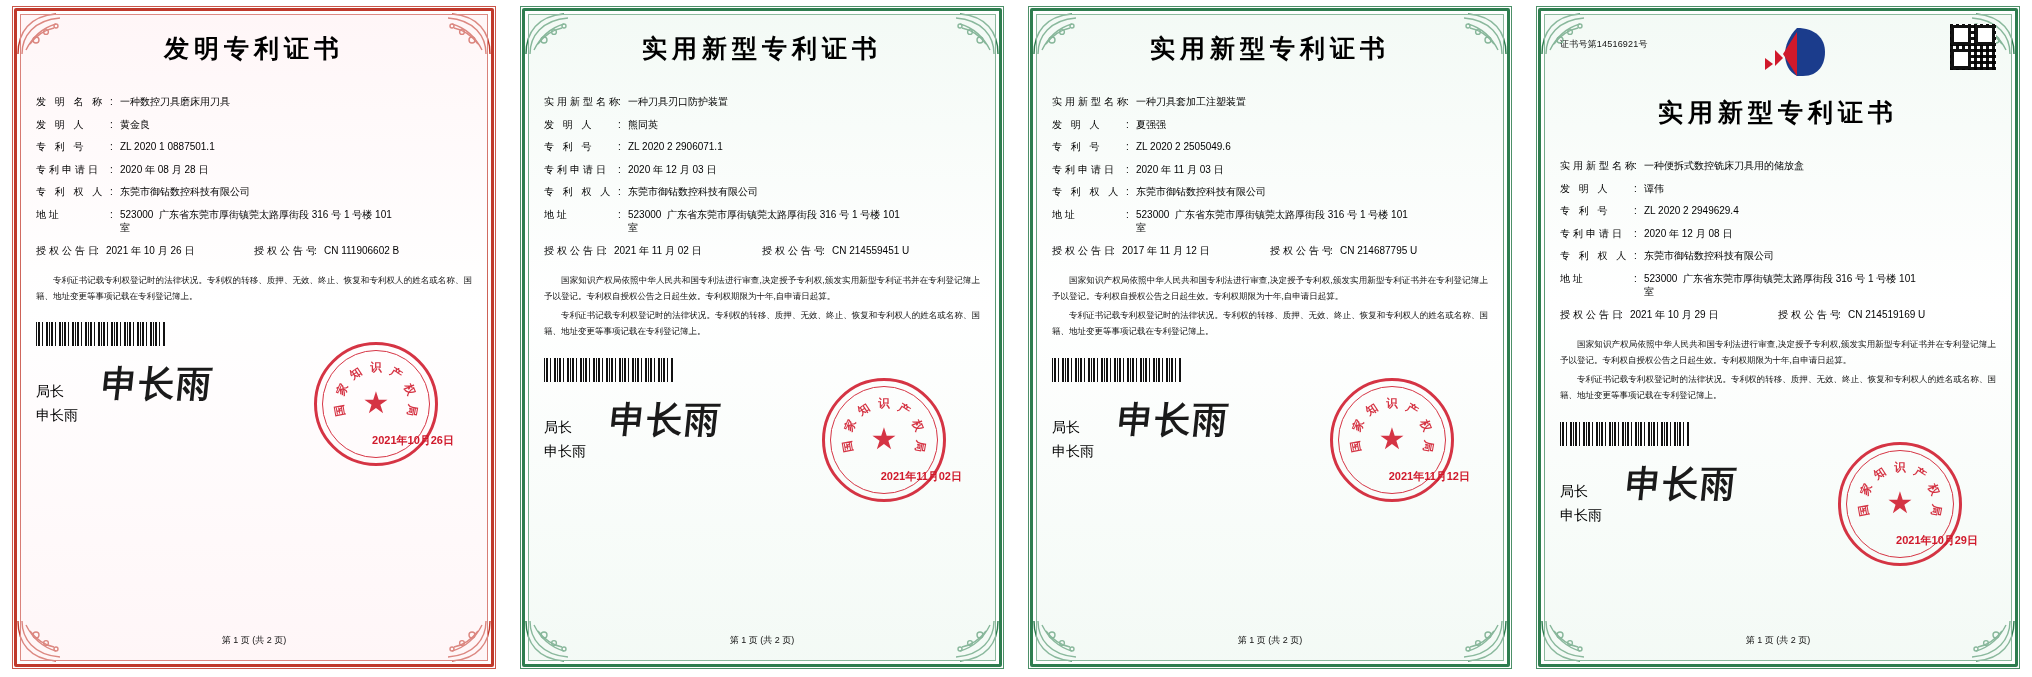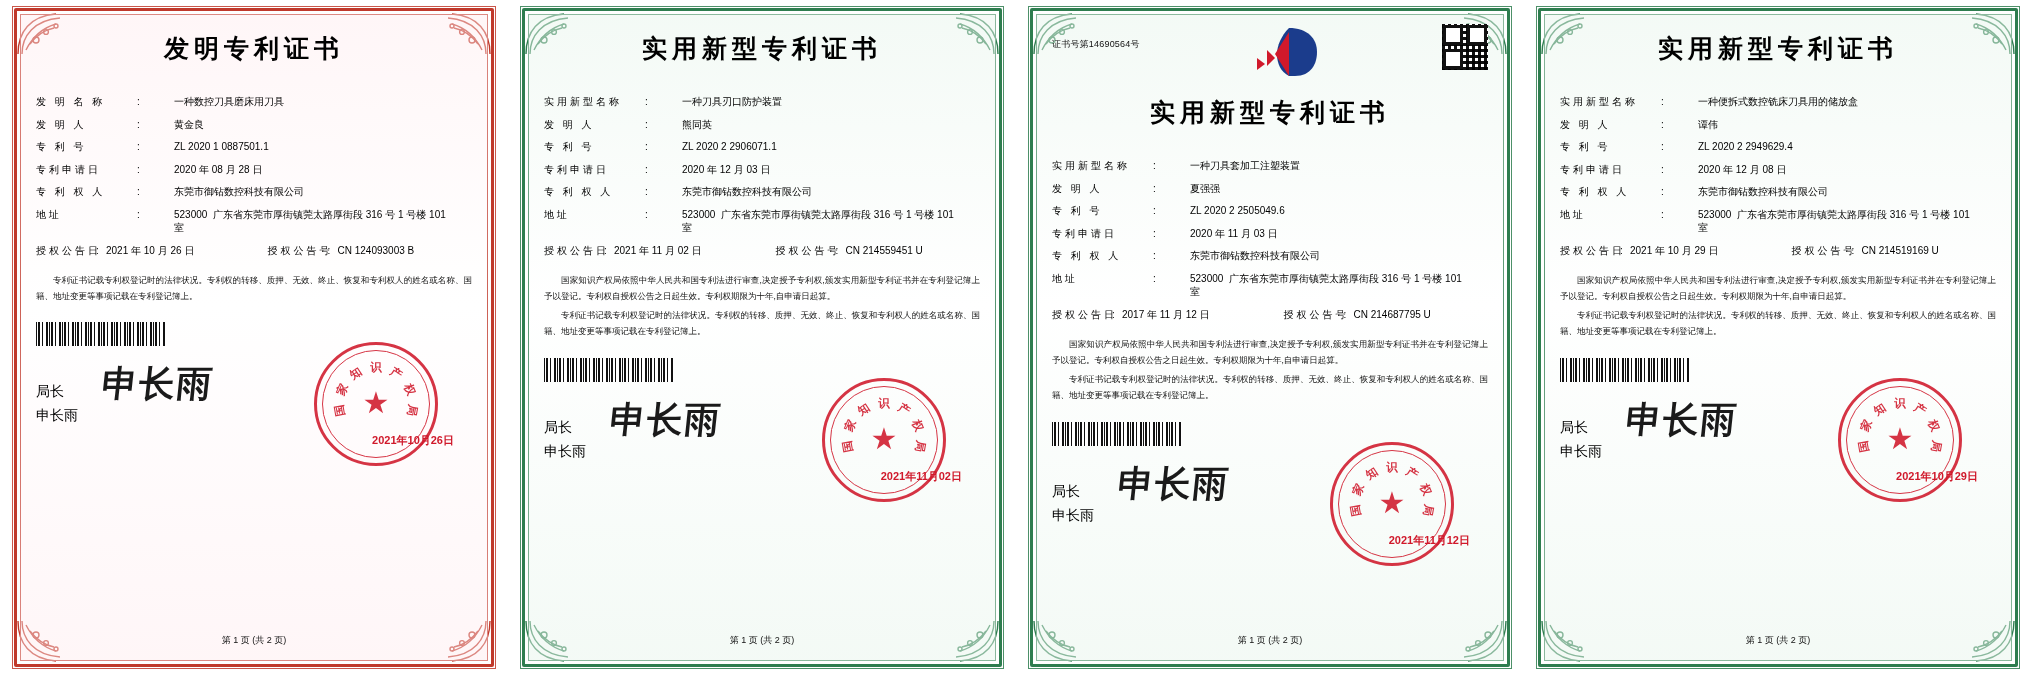--- a/index.html
+++ b/index.html
@@ -135,21 +135,20 @@
   .fields {
     margin-top: 22px;
     font-size: 10px;
     color: #000;
     line-height: 1.35;
   }
   .row {
     display: flex;
     align-items: flex-start;
     margin-bottom: 9px;
-    gap: 27px;
   }
   .lbl {
     width: 74px;
     flex: 0 0 74px;
     letter-spacing: 3px;
     white-space: nowrap;
   }
   .lbl.tight { letter-spacing: 0px; }
   .colon {
     width: 10px;
@@ -371,21 +370,21 @@
         </div>
         <div class="row split">
           <div class="half">
             <div class="lbl f-gdlabel">授权公告日</div>
             <div class="colon">:</div>
             <div class="val f-gdval">2021 年 10 月 26 日</div>
           </div>
           <div class="half">
             <div class="lbl f-gnlabel">授权公告号</div>
             <div class="colon">:</div>
-            <div class="val f-gnval">CN 124093003 B</div>
+            <div class="val f-gnval">CN 111906602 B</div>
           </div>
         </div>
       </div>
 
       <div class="body-text f-body">
           <p>专利证书记载专利权登记时的法律状况。专利权的转移、质押、无效、终止、恢复和专利权人的姓名或名称、国籍、地址变更等事项记载在专利登记簿上。</p>
         </div>
 
       <div class="barcode"></div>
 
@@ -609,37 +608,20 @@
           <path d="M10 40 C16 28 26 18 40 14"></path>
           <path d="M14 34 C20 26 28 20 38 18"></path>
           <circle cx="20" cy="30" r="3"></circle>
           <circle cx="30" cy="22" r="2.4"></circle>
           <circle cx="40" cy="16" r="2"></circle>
         </g>
       </svg>
     </div>
 
     <div class="inner">
-      <div class="topbar">
-        <div class="certno">
-          <span class="f-certlabel">证书号第</span><span class="f-certval">14690564</span><span class="f-certsuffix">号</span>
-        </div>
-        <div class="logo">
-          <svg width="92" height="58" viewBox="0 0 92 58">
-            <path d="M44 4 L44 52 L50 52 C66 52 72 40 72 28 C72 14 62 4 44 4 Z" fill="#1b3c8c"></path>
-            <path d="M44 4 C36 12 32 22 32 30 C32 40 36 48 44 52 Z" fill="#1b3c8c"></path>
-            <path d="M30 30 L44 8 L44 52 Z" fill="#d0192b"></path>
-            <path d="M22 26 L30 34 L22 42 Z" fill="#d0192b"></path>
-            <path d="M12 34 L20 40 L12 46 Z" fill="#d0192b"></path>
-          </svg>
-        </div>
-        <div class="qr">
-            <span class="qr-b"></span>
-          </div>
-      </div>
 
       <div class="title f-title">实用新型专利证书</div>
       <div class="title-underline"></div>
 
       <div class="fields">
         <div class="row">
           <div class="lbl f-namelabel">实用新型名称</div>
           <div class="colon">:</div>
           <div class="val f-nameval">一种刀具套加工注塑装置</div>
         </div>
@@ -768,20 +750,37 @@
           <path d="M10 40 C16 28 26 18 40 14"></path>
           <path d="M14 34 C20 26 28 20 38 18"></path>
           <circle cx="20" cy="30" r="3"></circle>
           <circle cx="30" cy="22" r="2.4"></circle>
           <circle cx="40" cy="16" r="2"></circle>
         </g>
       </svg>
     </div>
 
     <div class="inner">
+      <div class="topbar">
+        <div class="certno">
+          <span class="f-certlabel">证书号第</span><span class="f-certval">14516921</span><span class="f-certsuffix">号</span>
+        </div>
+        <div class="logo">
+          <svg width="92" height="58" viewBox="0 0 92 58">
+            <path d="M44 4 L44 52 L50 52 C66 52 72 40 72 28 C72 14 62 4 44 4 Z" fill="#1b3c8c"></path>
+            <path d="M44 4 C36 12 32 22 32 30 C32 40 36 48 44 52 Z" fill="#1b3c8c"></path>
+            <path d="M30 30 L44 8 L44 52 Z" fill="#d0192b"></path>
+            <path d="M22 26 L30 34 L22 42 Z" fill="#d0192b"></path>
+            <path d="M12 34 L20 40 L12 46 Z" fill="#d0192b"></path>
+          </svg>
+        </div>
+        <div class="qr">
+            <span class="qr-b"></span>
+          </div>
+      </div>
 
       <div class="title f-title">实用新型专利证书</div>
       <div class="title-underline"></div>
 
       <div class="fields">
         <div class="row">
           <div class="lbl f-namelabel">实用新型名称</div>
           <div class="colon">:</div>
           <div class="val f-nameval">一种便拆式数控铣床刀具用的储放盒</div>
         </div>

